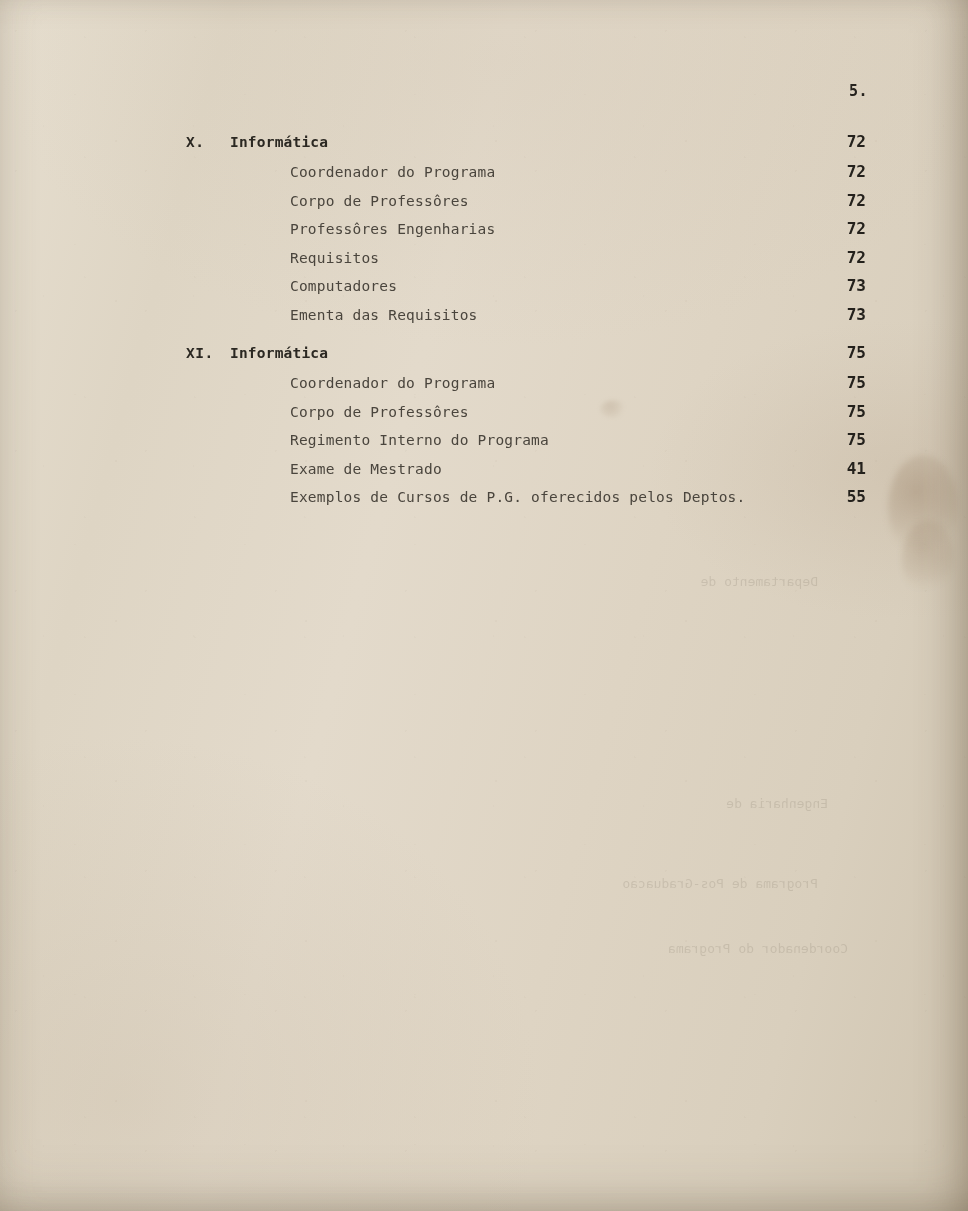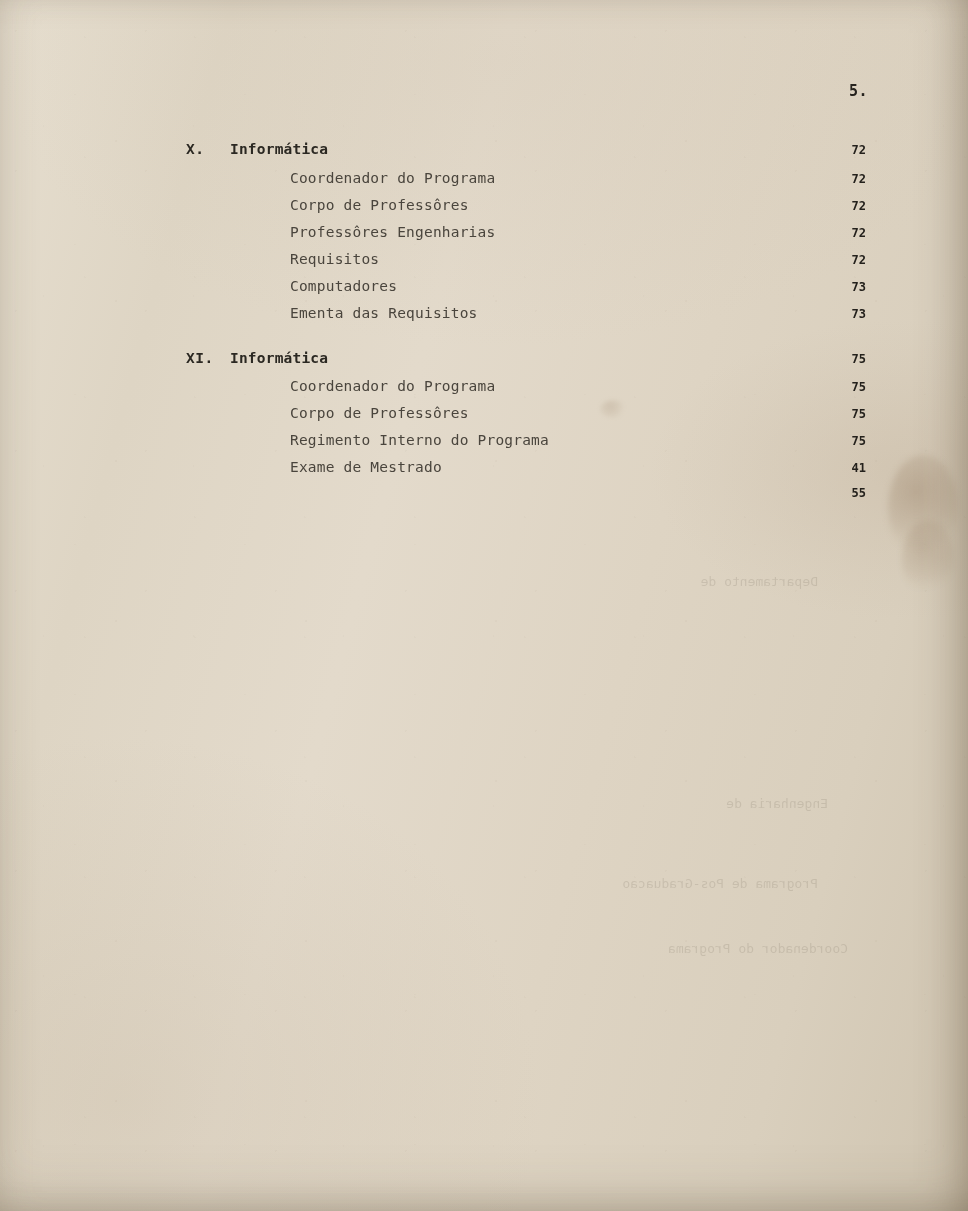--- a/index.html
+++ b/index.html
@@ -85,21 +85,20 @@
     flex: 0 0 44px;
     font-weight: bold;
     color: #2b2822;
     letter-spacing: .5px;
   }
   .entry.section .label {
     font-weight: bold;
     color: #2b2822;
     white-space: nowrap;
     letter-spacing: .2px;
-    margin-top: 8px;
   }
   .entry.sub {
     padding-left: 104px;
   }
   .entry.sub .label {
     white-space: nowrap;
     color: #4a453d;
     letter-spacing: .2px;
   }
   .leader {
@@ -112,21 +111,21 @@
     color: #6a6257;
     font-size: 12px;
     letter-spacing: 3.2px;
     white-space: nowrap;
     opacity: .85;
   }
   .page-no {
     flex: 0 0 28px;
     text-align: right;
     font-weight: bold;
-    font-size: 12px;
+    font-size: 16px;
     color: #24211c;
   }
   .section-block { margin-bottom: 4px; }
   .gap { height: 10px; }
 
   
   .showthrough {
     position: absolute;
     left: 0; top: 0; right: 0; bottom: 0;
     pointer-events: none;
@@ -224,20 +223,21 @@
         <span class="label">Regimento Interno do Programa</span>
         <span class="leader">. . . . . . . . . . . . . . . . . . . . . . . . . . . . . . . . . . . . . . . . . . . . . . .</span>
         <span class="page-no">75</span>
       </div>
       <div class="entry sub">
         <span class="label">Exame de Mestrado</span>
         <span class="leader">. . . . . . . . . . . . . . . . . . . . . . . . . . . . . . . . . . . . . . . . . . . . . . .</span>
         <span class="page-no">41</span>
       </div>
       <div class="entry sub">
+        <span class="label">Exemplos de Cursos de P.G. oferecidos pelos Deptos.</span>
         <span class="leader">. . . . . . . . . . . . . . . . . . . . . . . . . . . . . . . . . . . . . . . . . . . . . . .</span>
         <span class="page-no">55</span>
       </div>
     </div>
 
   </div>
 
   <div class="stain stain-a"></div>
   <div class="stain stain-b"></div>
   <div class="stain stain-c"></div>

